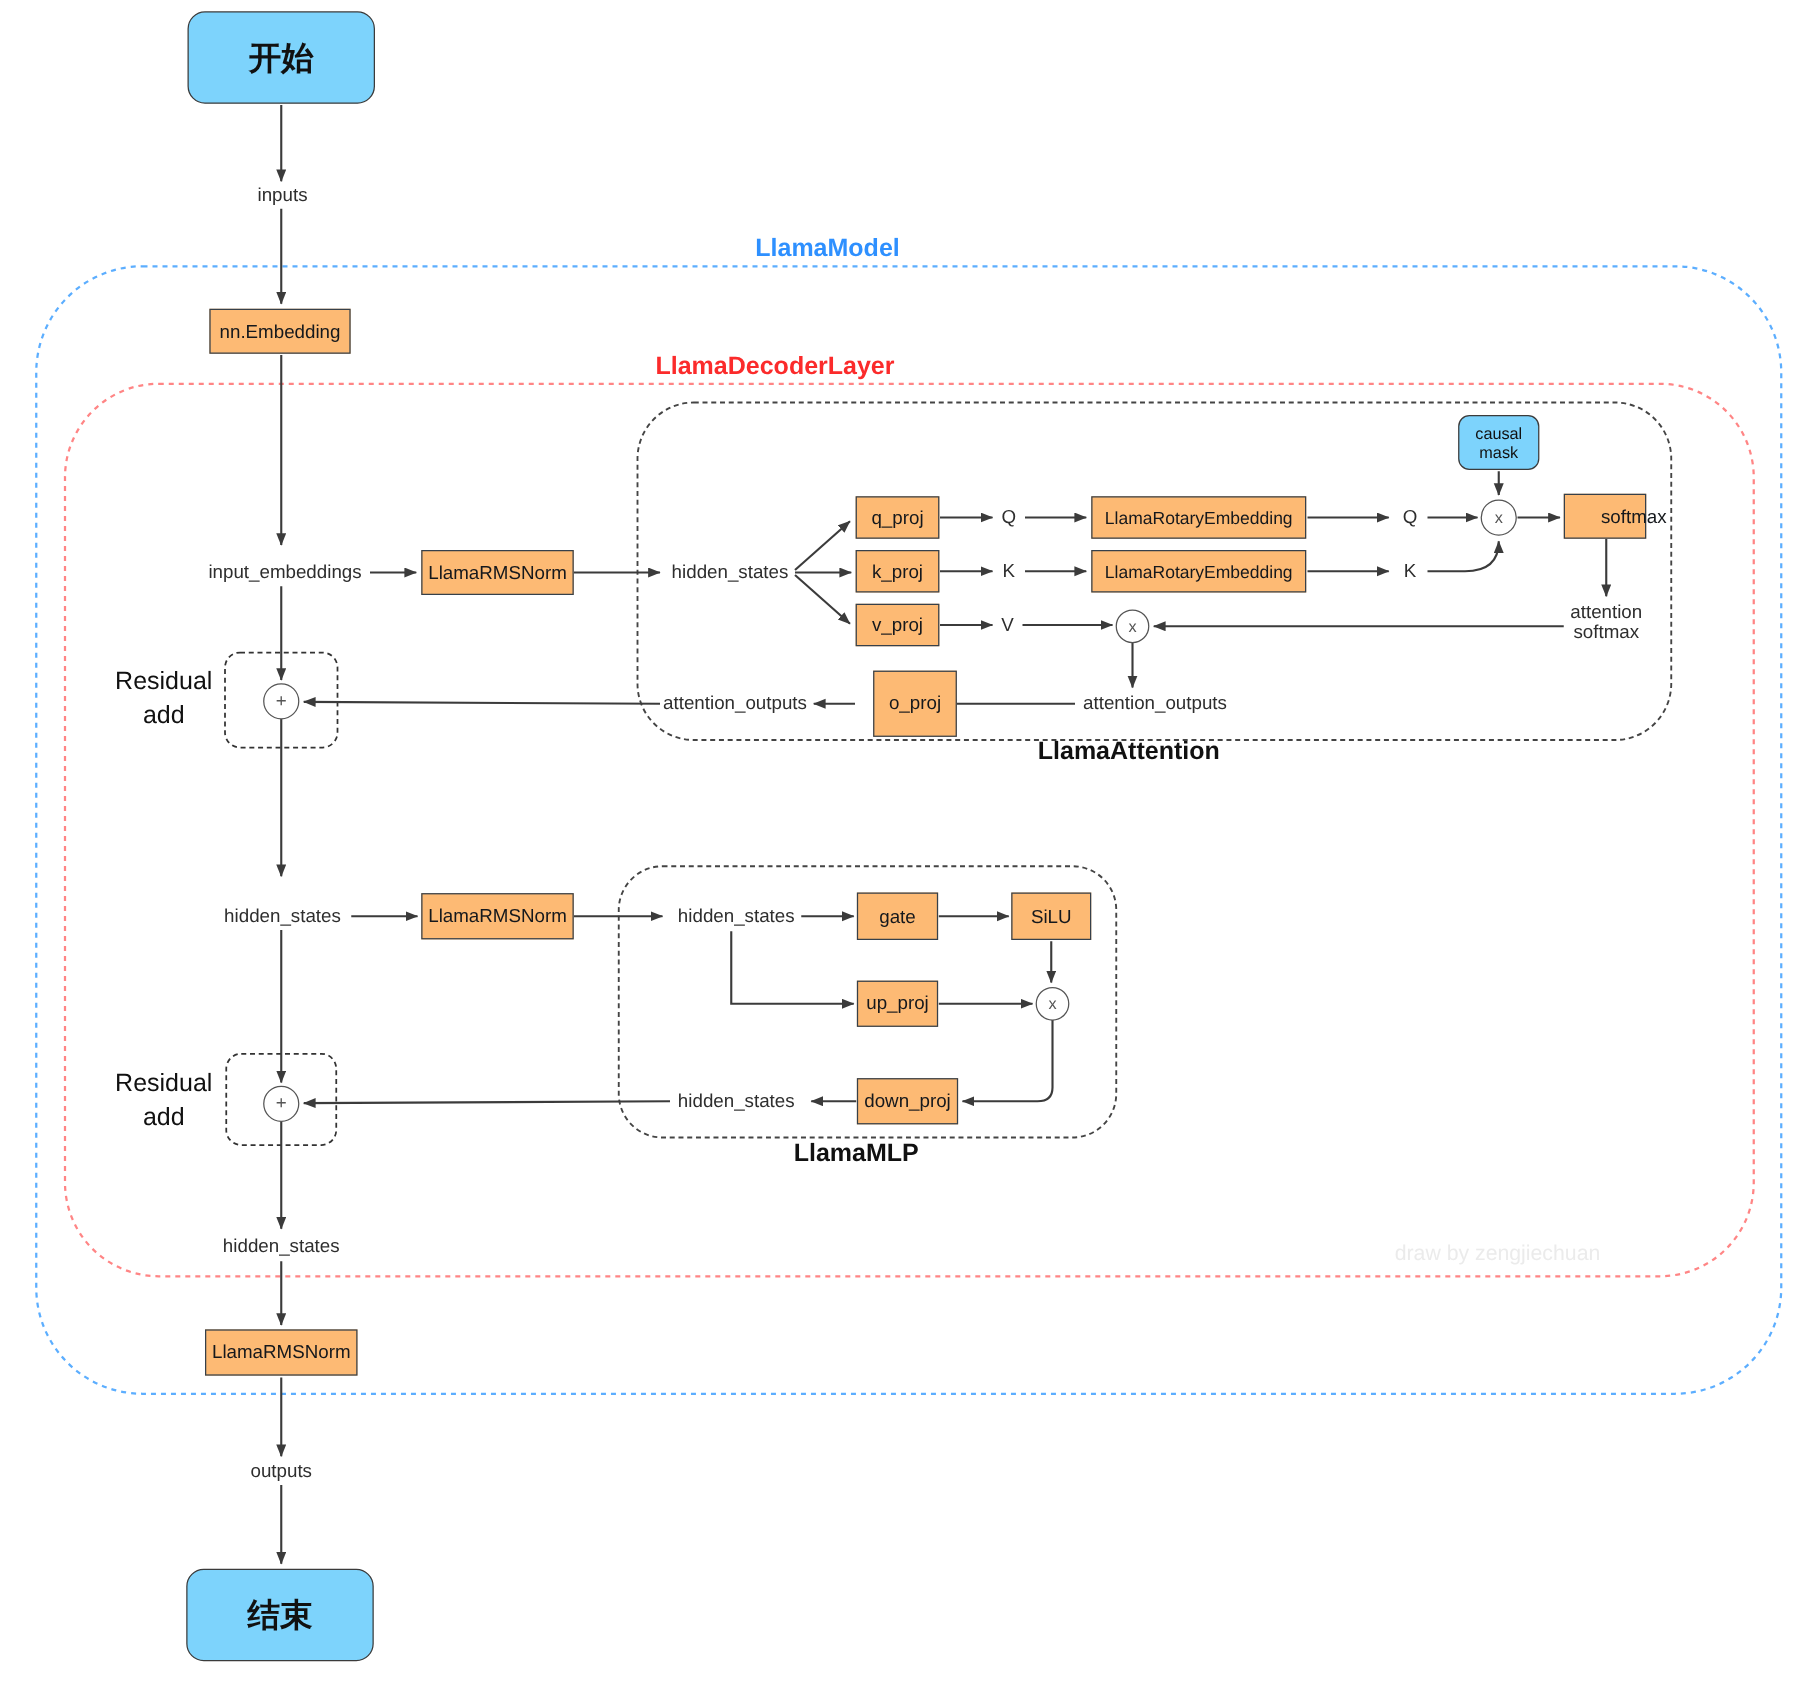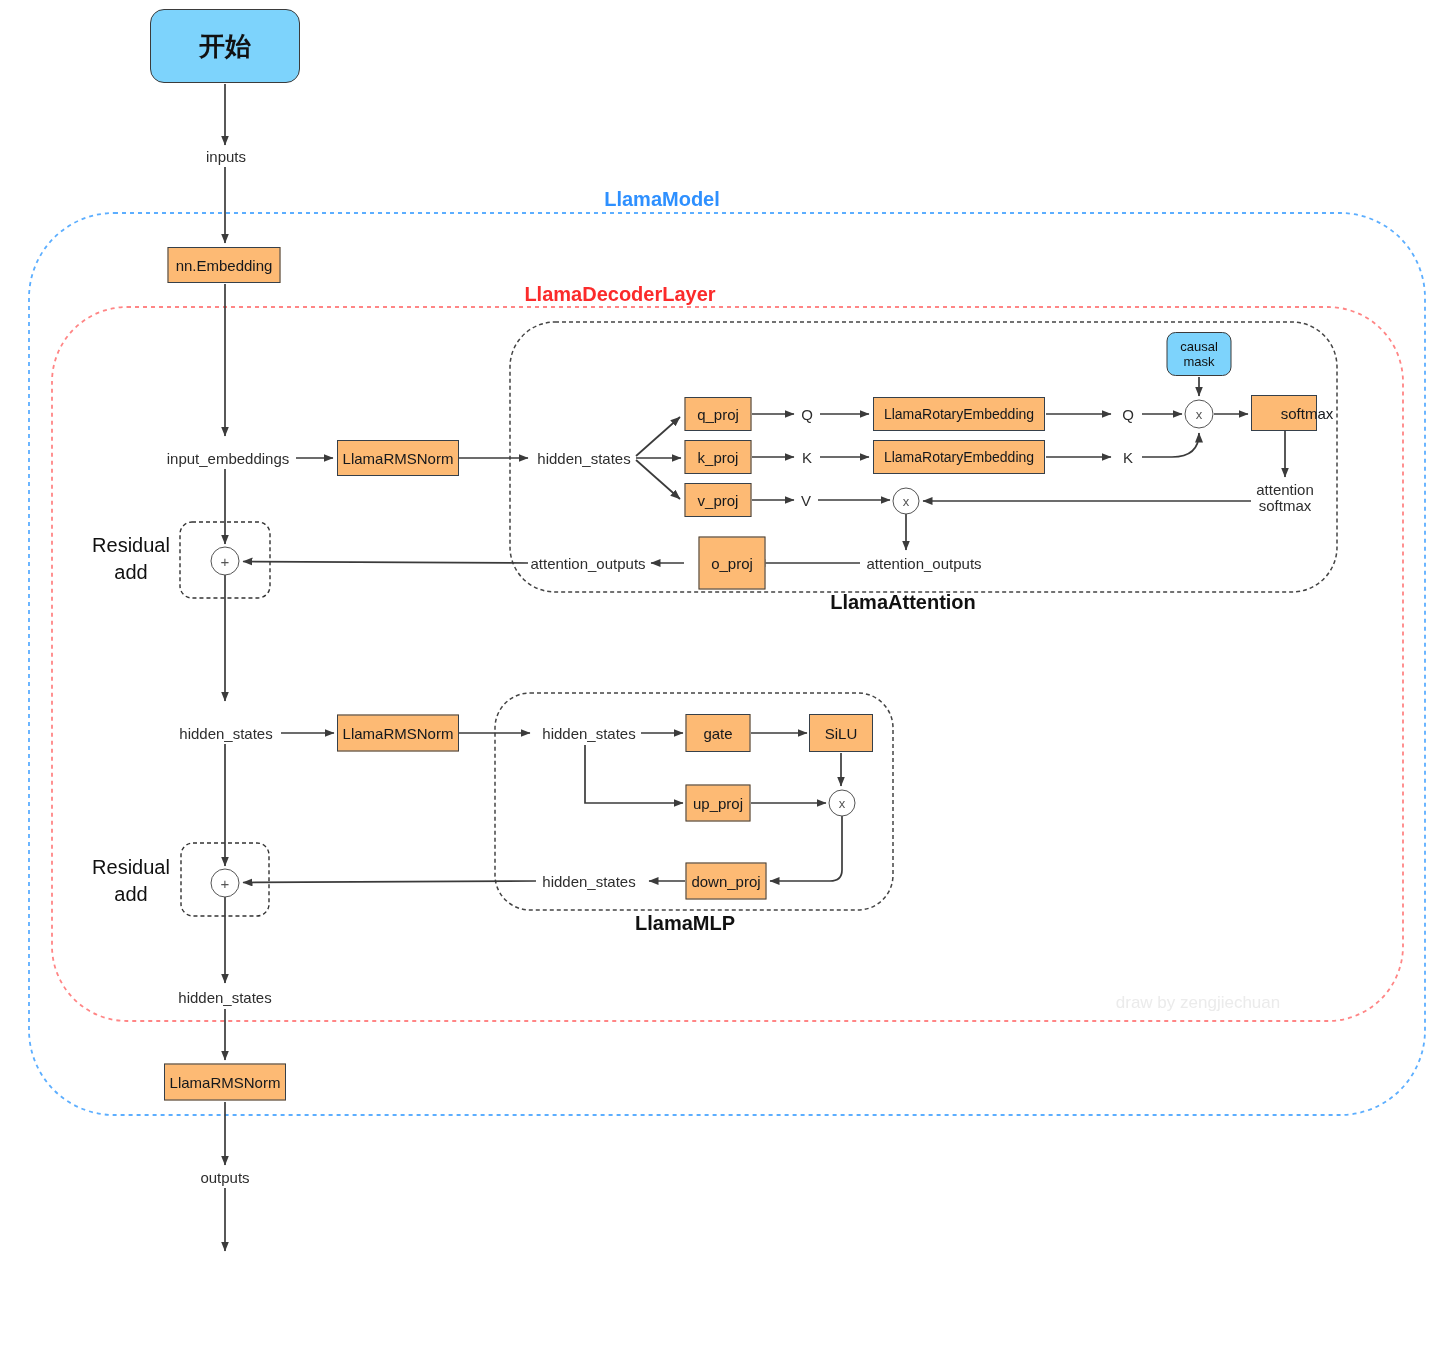--- a/index.html
+++ b/index.html
@@ -95,20 +95,21 @@
       <path d="M225,1188 V1251" marker-end="url(#ah)"></path>
     </g>
   </svg>
 
   <div class="ctr container-label" style="left:662px;top:199px;color:#2e90ff;">LlamaModel</div>
   <div class="ctr container-label" style="left:620px;top:294px;color:#fb2b2b;">LlamaDecoderLayer</div>
   <div class="ctr container-label" style="left:903px;top:602px;color:#111;">LlamaAttention</div>
   <div class="ctr container-label" style="left:685px;top:923px;color:#111;">LlamaMLP</div>
 
   <div class="wbox terminal ctr" style="left:225px;top:46px;width:150px;height:74px;">开始</div>
+  <div class="wbox terminal ctr" style="left:224px;top:1292px;width:150px;height:74px;">结束</div>
 
   <div class="wbox ctr" style="left:1199px;top:354px;width:65px;height:44px;border-radius:9px;font-size:13px;line-height:15px;">
     <span>causal</span>
     <span>mask</span>
   </div>
 
   <div class="box ctr" style="left:224px;top:265px;width:113px;height:36px;">nn.Embedding</div>
   <div class="box ctr" style="left:398px;top:458px;width:122px;height:36px;">LlamaRMSNorm</div>
   <div class="box ctr" style="left:718px;top:414px;width:67px;height:34px;">q_proj</div>
   <div class="box ctr" style="left:718px;top:457px;width:67px;height:34px;">k_proj</div>

